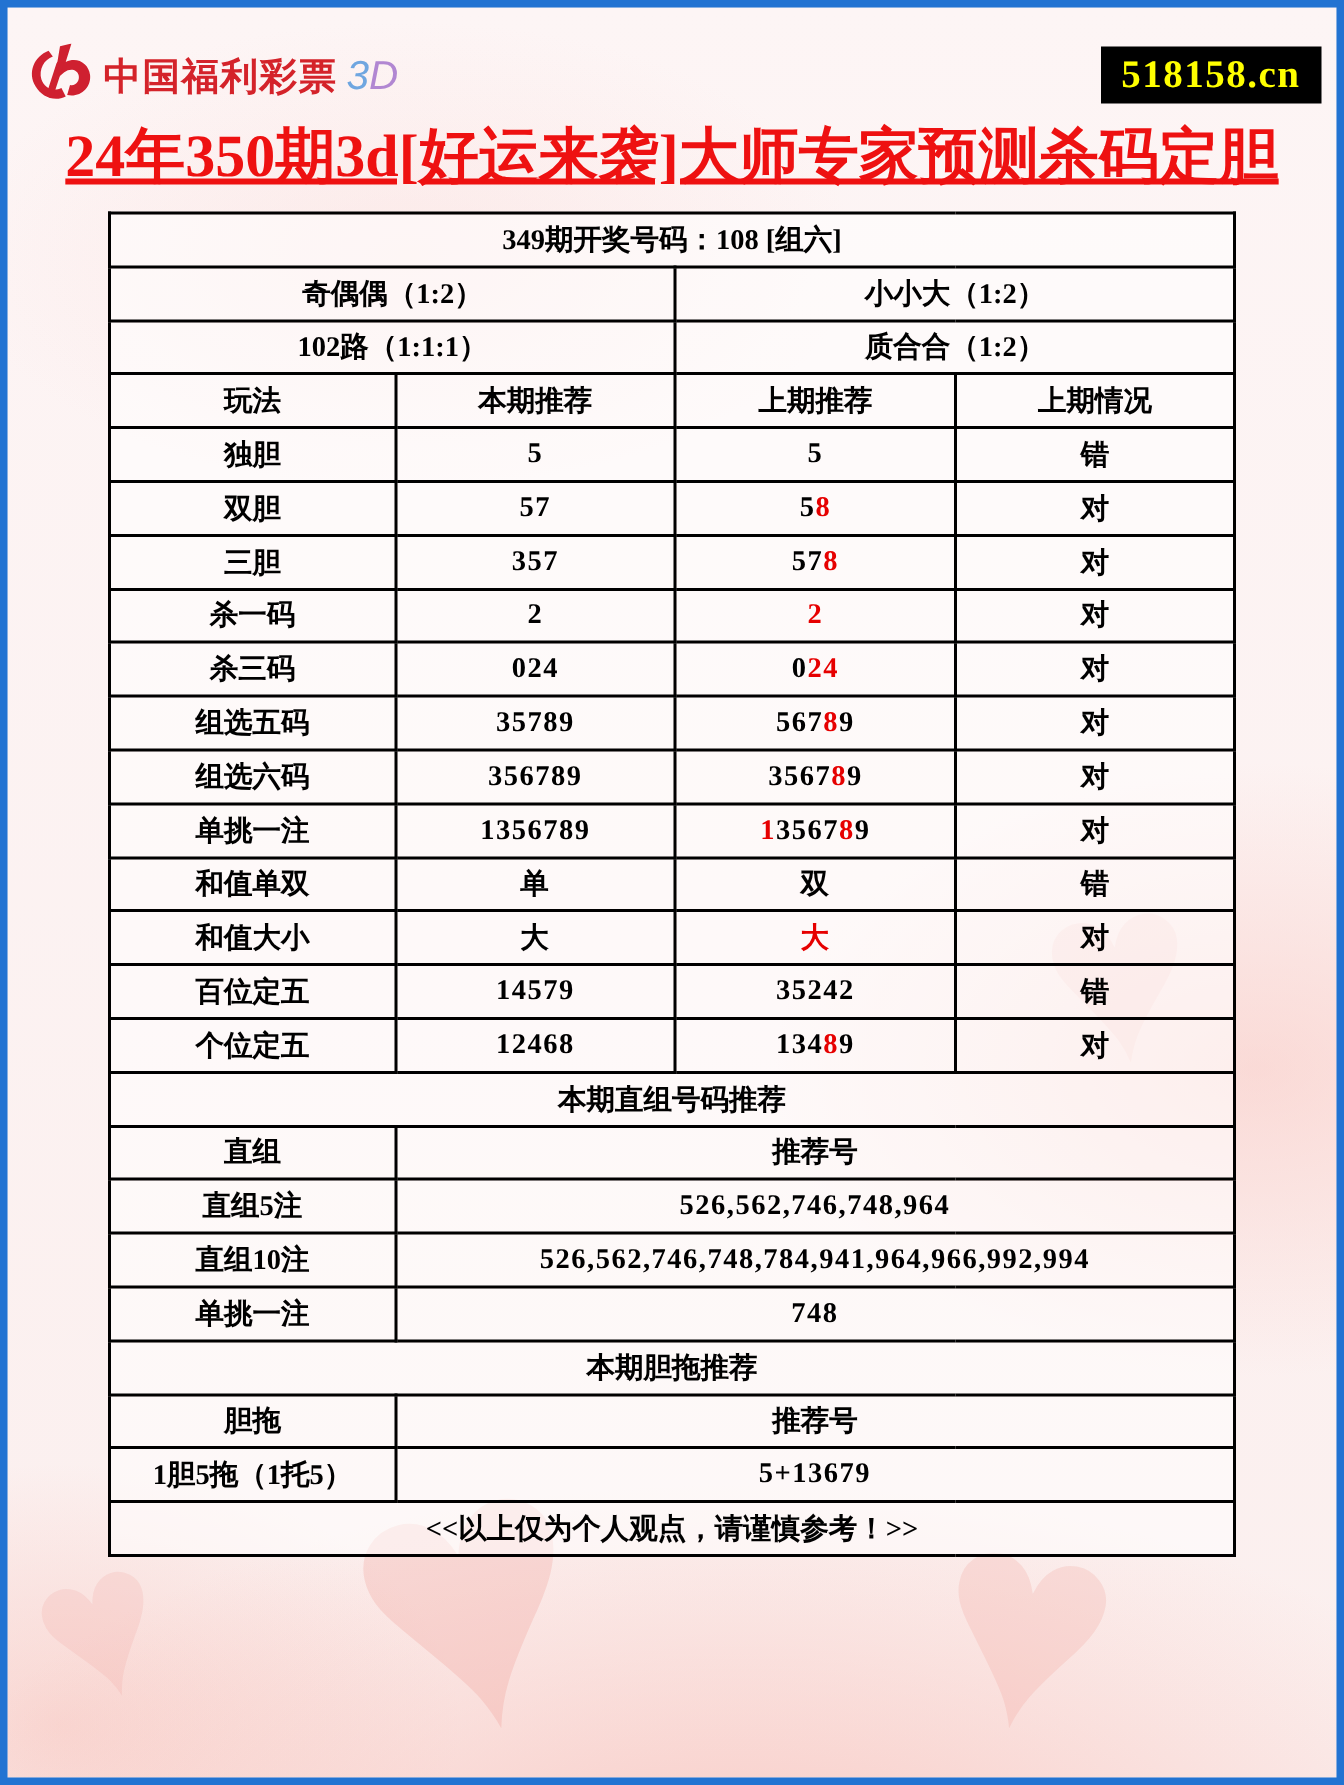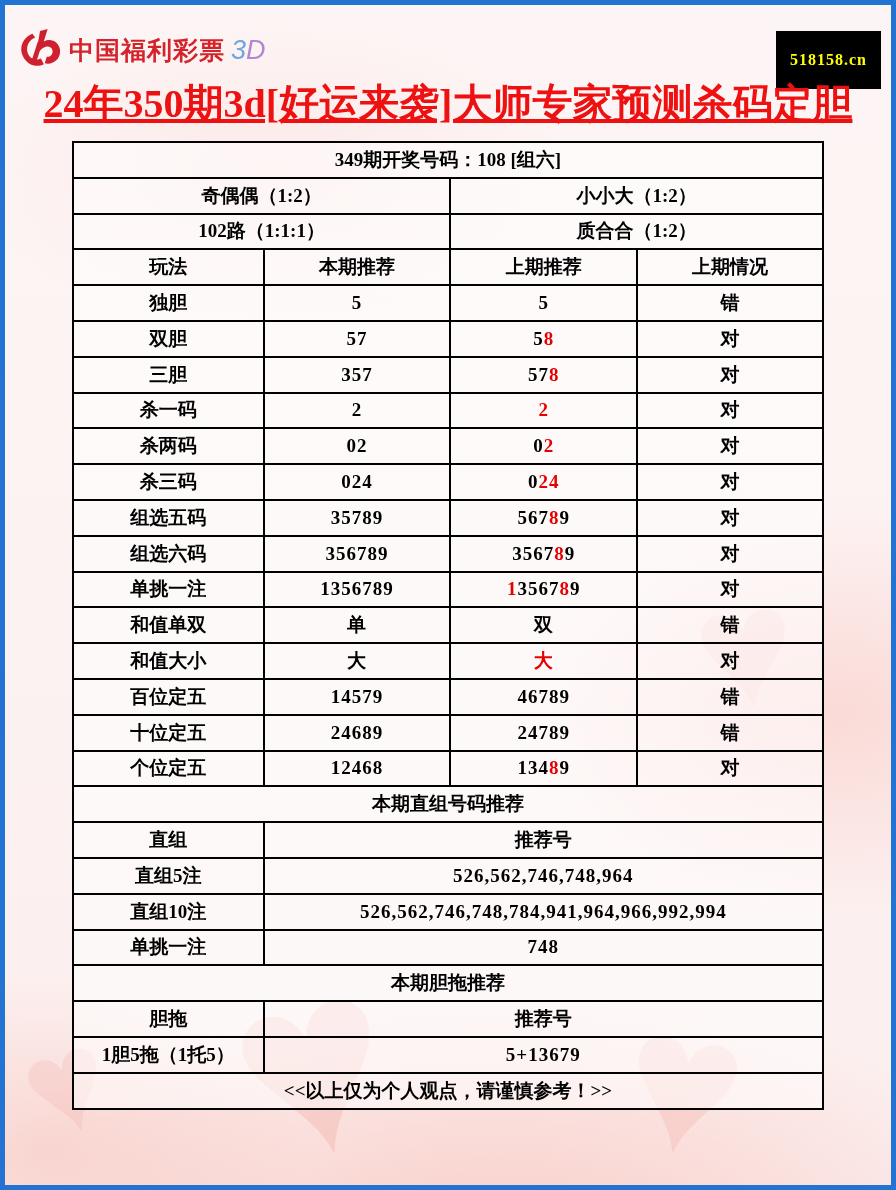--- a/index.html
+++ b/index.html
@@ -25,21 +25,21 @@
 
   .content { position: relative; z-index: 1; }
 
   .hdrbar { display: flex; justify-content: space-between; align-items: flex-start; padding: 8px 10px 0 12px; height: 52px; margin-top: 16px; }
   .logo { display: flex; align-items: center; gap: 6px; }
   .logo-emblem { width: 46px; height: 42px; }
   .logo-zh { color: #d4232a; font-size: 25px; font-weight: bold; letter-spacing: 1px; font-family: "Liberation Sans", sans-serif; }
   .logo-3d { font-size: 27px; font-weight: normal; font-style: italic; font-family: "Liberation Sans", sans-serif; }
   .logo-3d .c3 { color: #6fa6e0; }
   .logo-3d .cd { color: #b187d2; }
-  .badge { background: #000; color: #ffff00; font-weight: bold; font-size: 16px; padding: 20px 14px; letter-spacing: 1px; margin-top: 2px; }
+  .badge { background: #000; color: #ffff00; font-weight: bold; font-size: 26px; padding: 4px 14px; letter-spacing: 1px; margin-top: 2px; }
 
   .title { text-align: center; color: #ee1111; font-size: 40px; font-weight: bold; margin: 3px 0 10px; letter-spacing: 0; white-space: nowrap; text-decoration: underline; }
 
   table.board { width: 752px; margin: 0 auto; border-collapse: collapse; table-layout: fixed; }
   table.board td {
     border: 2px solid #000;
     height: 35.8px;
     text-align: center; vertical-align: middle;
     font-size: 19px; font-weight: bold; color: #000;
     background: rgba(255,255,255,0.55);
@@ -123,26 +123,20 @@
             <td class="num"><span>57</span><span class="red">8</span></td>
             <td class="red">对</td>
           </tr>
           <tr>
             <td>杀一码</td>
             <td class="num">2</td>
             <td class="num"><span class="red">2</span></td>
             <td class="red">对</td>
           </tr>
           <tr>
-            <td>杀两码</td>
-            <td class="num">02</td>
-            <td class="num"><span>0</span><span class="red">2</span></td>
-            <td class="red">对</td>
-          </tr>
-          <tr>
             <td>杀三码</td>
             <td class="num">024</td>
             <td class="num"><span>0</span><span class="red">24</span></td>
             <td class="red">对</td>
           </tr>
           <tr>
             <td>组选五码</td>
             <td class="num">35789</td>
             <td class="num"><span>567</span><span class="red">8</span><span>9</span></td>
             <td class="red">对</td>
@@ -167,27 +161,21 @@
           </tr>
           <tr>
             <td>和值大小</td>
             <td class="num">大</td>
             <td class="num"><span class="red">大</span></td>
             <td class="red">对</td>
           </tr>
           <tr>
             <td>百位定五</td>
             <td class="num">14579</td>
-            <td class="num"><span>46789</span></td>
-            <td>错</td>
-          </tr>
-          <tr>
-            <td>十位定五</td>
-            <td class="num">24689</td>
-            <td class="num"><span>24789</span></td>
+            <td class="num"><span>35242</span></td>
             <td>错</td>
           </tr>
           <tr>
             <td>个位定五</td>
             <td class="num">12468</td>
             <td class="num"><span>134</span><span class="red">8</span><span>9</span></td>
             <td class="red">对</td>
           </tr>
           <tr>
             <td colspan="4">本期直组号码推荐</td>

